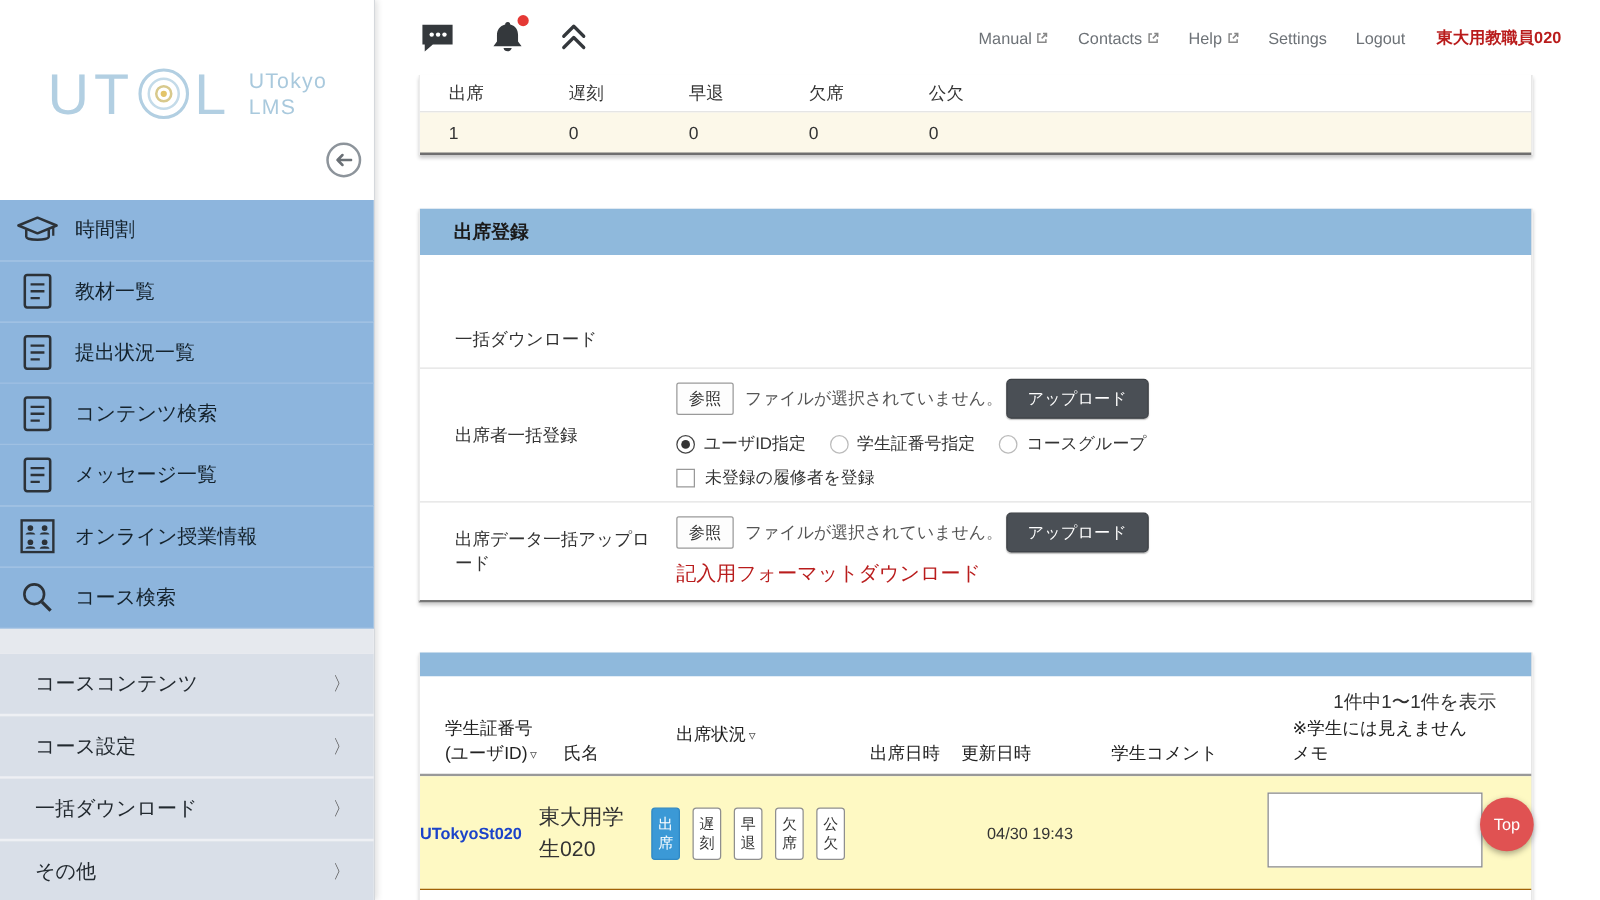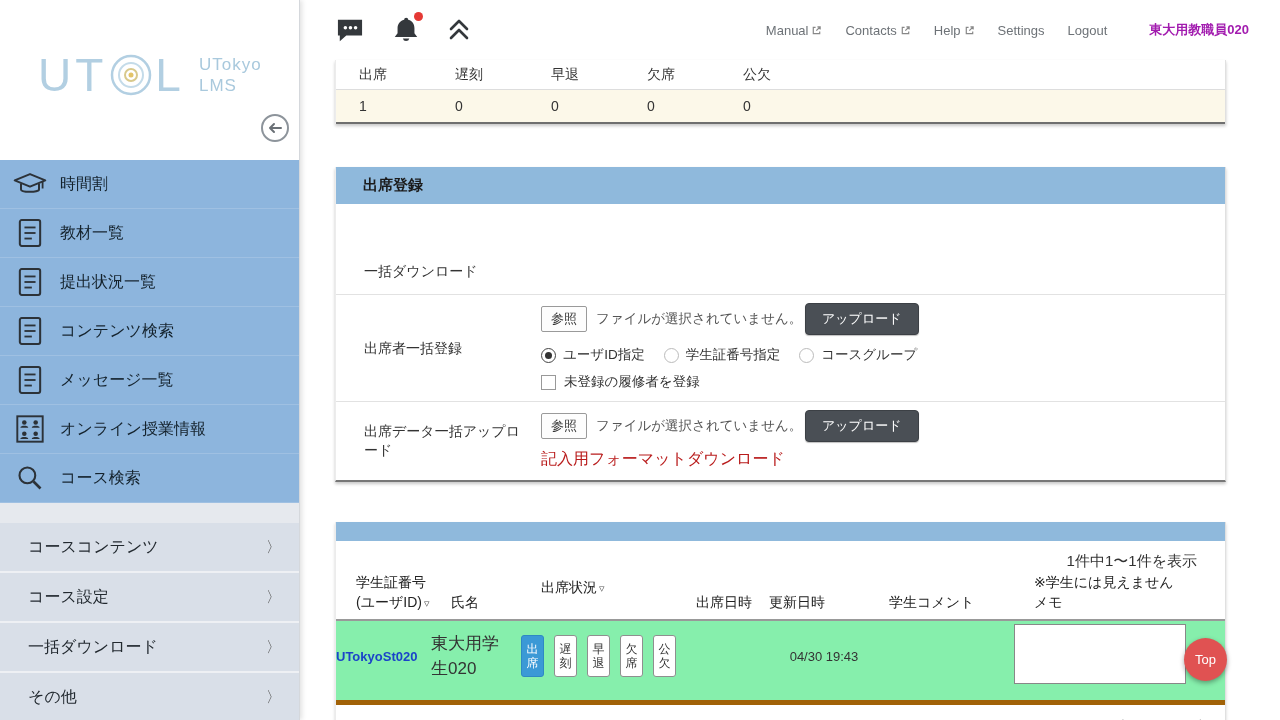--- a/index.html
+++ b/index.html
@@ -29,21 +29,21 @@
 
   
   .main { margin-left:301px; height:512px; }
   .topbar { height:60px; display:flex; align-items:center; justify-content:space-between;
     padding:0 31px 0 34px; background:#fff; }
   .topbar-icons { display:flex; align-items:center; gap:26px; }
   .icon-btn { position:relative; background:none; border:none; cursor:pointer; color:#34383c; display:flex; }
   .bell-dot { position:absolute; right:-2px; top:-3px; width:9px; height:9px; border-radius:50%; background:#e53935; }
   .topbar-right { display:flex; align-items:center; gap:23px; }
   .top-link { font-size:13px; color:#6d7277; text-decoration:none; display:flex; align-items:center; gap:3px; cursor:pointer; }
-  .username { font-size:13px; color:#a21caf; font-weight:bold; margin-left:19px; }
+  .username { font-size:13px; color:#b91c1c; font-weight:bold; margin-left:2px; }
 
   .content { padding-left:34px; width:925px; }
 
   
   .summary { width:891px; border-left:1px solid #ececec; border-right:1px solid #e0e0e0;
     box-shadow:0 2px 3px rgba(0,0,0,.22); }
   .summary-head, .summary-vals { display:grid; grid-template-columns:repeat(5,96px) 1fr; padding-left:23px; }
   .summary-head { padding-top:6px; padding-bottom:5px; border-bottom:1px solid #ddd; }
   .summary-head div { font-size:14px; color:#333; }
   .summary-vals { background:#fcf8e9; padding-top:8px; padding-bottom:8px; border-bottom:2px solid #6f6f6f; }
@@ -80,21 +80,21 @@
   
   .students { margin-top:40px; width:891px; border-left:1px solid #ececec; border-right:1px solid #e0e0e0;
     box-shadow:0 2px 3px rgba(0,0,0,.18); }
   .students-topbar { height:19px; background:#8fb9dc; }
   .pager-top { text-align:right; padding:11px 28px 2px 0; font-size:15px; color:#333; }
   .stu-grid { display:grid; grid-template-columns:95px 90px 155px 73px 120px 145px 1fr; padding-left:20px; }
   .stu-head { align-items:end; padding-bottom:7px; border-bottom:2px solid #999; }
   .stu-head .hc { font-size:14px; color:#222; line-height:1.4; }
   .hc-status { align-self:center; padding-bottom:10px; }
   .sort-arrow { font-size:11px; color:#555; margin-left:2px; cursor:pointer; }
-  .stu-row { background:#86efac; align-items:center; padding:3px 0 12px; border-bottom:5px solid #a16207; }
+  .stu-row { background:#fef9c3; align-items:center; padding:13px 0 12px; border-bottom:1px solid #a16207; }
   .stu-id { font-size:13px; font-weight:bold; color:#1b43c9; cursor:pointer; }
   .stu-name { font-size:17px; color:#333; padding-right:10px; word-break:break-all; line-height:1.5; }
   .status-group { display:flex; gap:10px; }
   .status-btn { width:30px; height:42px; border:1px solid #8f8f8f; border-radius:3px; background:#fff;
     color:#333; display:flex; align-items:center; justify-content:center; cursor:pointer; padding:0; }
   .status-btn span { display:block; width:1em; font-size:12px; line-height:1.2; word-break:break-all; text-align:center; }
   .status-btn.selected { background:#3b99d6; border-color:#2f88c4; color:#fff; }
   .stu-time { font-size:13px; color:#333; text-align:center; padding-left:30px; }
   .memo-area { width:172px; height:60px; border:1px solid #888; background:#fff; resize:none;
     font-family:inherit; font-size:13px; padding:4px; }

